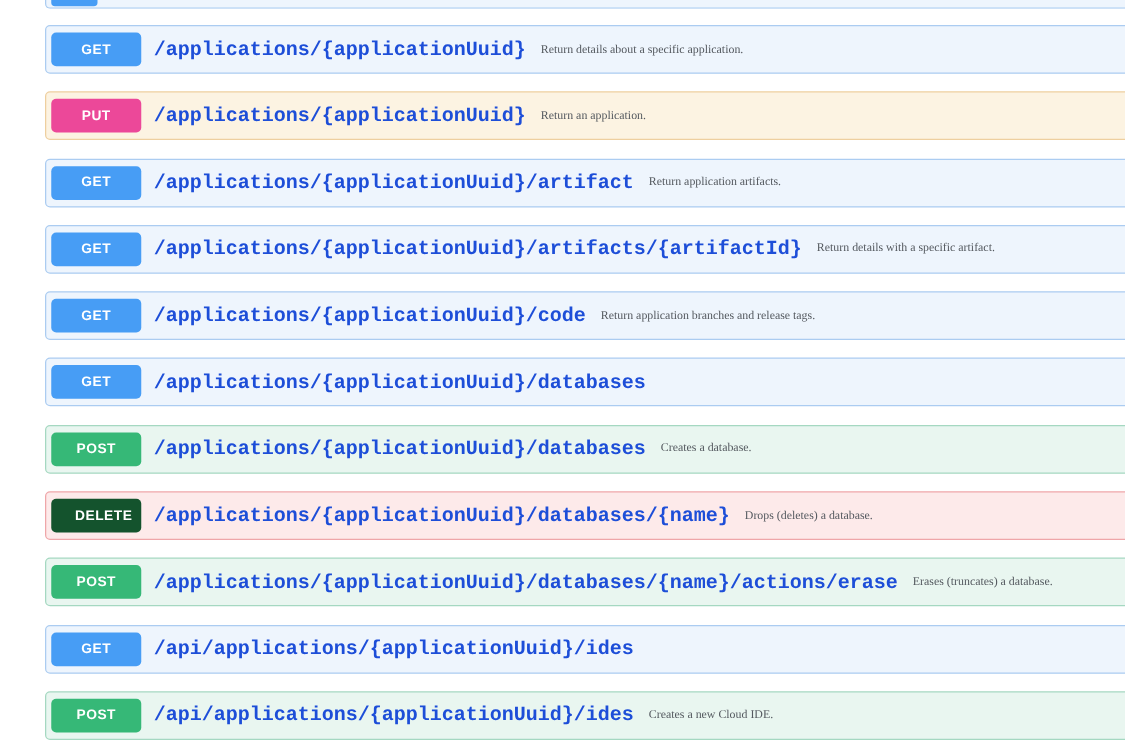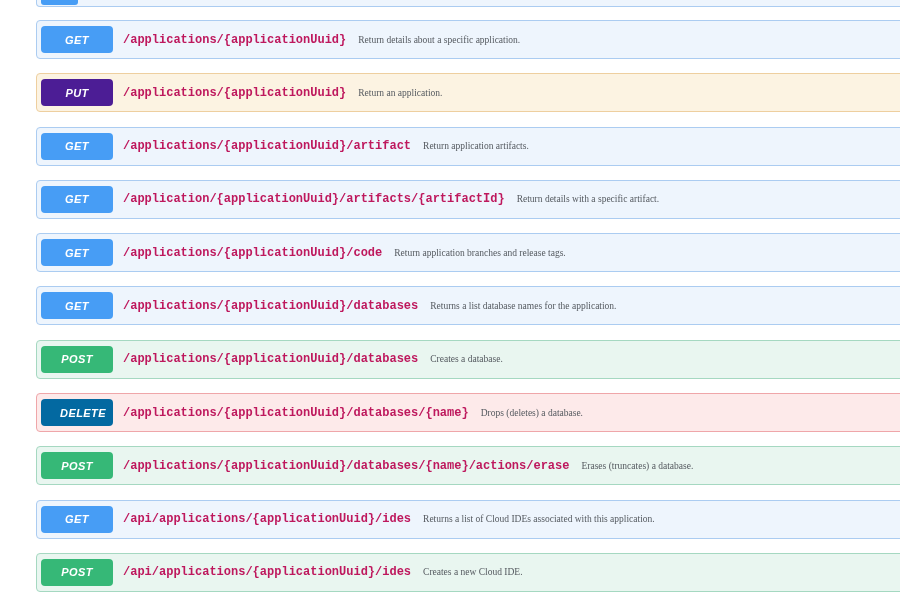--- a/index.html
+++ b/index.html
@@ -39,34 +39,33 @@
     border-radius: 4px;
     color: #ffffff;
     font-size: 11px;
     font-weight: 700;
     letter-spacing: 0.4px;
     display: flex;
     align-items: center;
     justify-content: center;
     flex: 0 0 auto;
     text-align: center;
-    font-style: italic;
   }
   .badge--sliver {
     width: 37px;
     height: 5px;
     border-radius: 0 0 3px 3px;
     margin-top: 0;
   }
   .path {
     margin-left: 10px;
     font-family: "Liberation Mono", monospace;
     font-weight: 700;
-    font-size: 12px;
-    color: #be185d;
+    font-size: 16px;
+    color: #1d4ed8;
     white-space: nowrap;
   }
   .desc {
     margin-left: 12px;
     font-size: 9.5px;
     color: #54595f;
     white-space: nowrap;
     font-family: Liberation Serif, serif;
   }
 </style>
@@ -78,62 +77,60 @@
   <div class="op-row op-row--partial" style="background: rgb(238, 245, 253); border-color: rgb(171, 204, 241);">
     <span class="badge badge--sliver" style="background: rgb(71, 157, 245);"></span>
   </div>
 
 <div class="op-row" style="background: rgb(238, 245, 253); border-color: rgb(171, 204, 241);">
     <span class="badge" style="background: rgb(71, 157, 245);">GET</span>
     <span class="path">/applications/{applicationUuid}</span>
     <span class="desc">Return details about a specific application.</span>
   </div>
     <div class="op-row" style="background: rgb(252, 243, 226); border-color: rgb(238, 207, 159);">
-    <span class="badge" style="background: #4c1d95;">PUT</span>
+    <span class="badge" style="background: #ec4899;">PUT</span>
     <span class="path">/applications/{applicationUuid}</span>
     <span class="desc">Return an application.</span>
   </div>
     <div class="op-row" style="background: rgb(238, 245, 253); border-color: rgb(171, 204, 241);">
     <span class="badge" style="background: rgb(71, 157, 245);">GET</span>
     <span class="path">/applications/{applicationUuid}/artifact</span>
     <span class="desc">Return application artifacts.</span>
   </div>
     <div class="op-row" style="background: rgb(238, 245, 253); border-color: rgb(171, 204, 241);">
     <span class="badge" style="background: rgb(71, 157, 245);">GET</span>
-    <span class="path">/application/{applicationUuid}/artifacts/{artifactId}</span>
+    <span class="path">/applications/{applicationUuid}/artifacts/{artifactId}</span>
     <span class="desc">Return details with a specific artifact.</span>
   </div>
     <div class="op-row" style="background: rgb(238, 245, 253); border-color: rgb(171, 204, 241);">
     <span class="badge" style="background: rgb(71, 157, 245);">GET</span>
     <span class="path">/applications/{applicationUuid}/code</span>
     <span class="desc">Return application branches and release tags.</span>
   </div>
     <div class="op-row" style="background: rgb(238, 245, 253); border-color: rgb(171, 204, 241);">
     <span class="badge" style="background: rgb(71, 157, 245);">GET</span>
     <span class="path">/applications/{applicationUuid}/databases</span>
-    <span class="desc">Returns a list database names for the application.</span>
   </div>
     <div class="op-row" style="background: rgb(233, 246, 240); border-color: rgb(165, 216, 193);">
     <span class="badge" style="background: rgb(54, 184, 119);">POST</span>
     <span class="path">/applications/{applicationUuid}/databases</span>
     <span class="desc">Creates a database.</span>
   </div>
     <div class="op-row" style="background: rgb(253, 234, 234); border-color: rgb(239, 166, 169);">
-    <span class="badge" style="background: #0369a1; padding-left: 12px;">DELETE</span>
+    <span class="badge" style="background: #14532d; padding-left: 12px;">DELETE</span>
     <span class="path">/applications/{applicationUuid}/databases/{name}</span>
     <span class="desc">Drops (deletes) a database.</span>
   </div>
     <div class="op-row" style="background: rgb(233, 246, 240); border-color: rgb(165, 216, 193);">
     <span class="badge" style="background: rgb(54, 184, 119);">POST</span>
     <span class="path">/applications/{applicationUuid}/databases/{name}/actions/erase</span>
     <span class="desc">Erases (truncates) a database.</span>
   </div>
     <div class="op-row" style="background: rgb(238, 245, 253); border-color: rgb(171, 204, 241);">
     <span class="badge" style="background: rgb(71, 157, 245);">GET</span>
     <span class="path">/api/applications/{applicationUuid}/ides</span>
-    <span class="desc">Returns a list of Cloud IDEs associated with this application.</span>
   </div>
     <div class="op-row" style="background: rgb(233, 246, 240); border-color: rgb(165, 216, 193);">
     <span class="badge" style="background: rgb(54, 184, 119);">POST</span>
     <span class="path">/api/applications/{applicationUuid}/ides</span>
     <span class="desc">Creates a new Cloud IDE.</span>
   </div>
   </div>
 
 </body></html>

